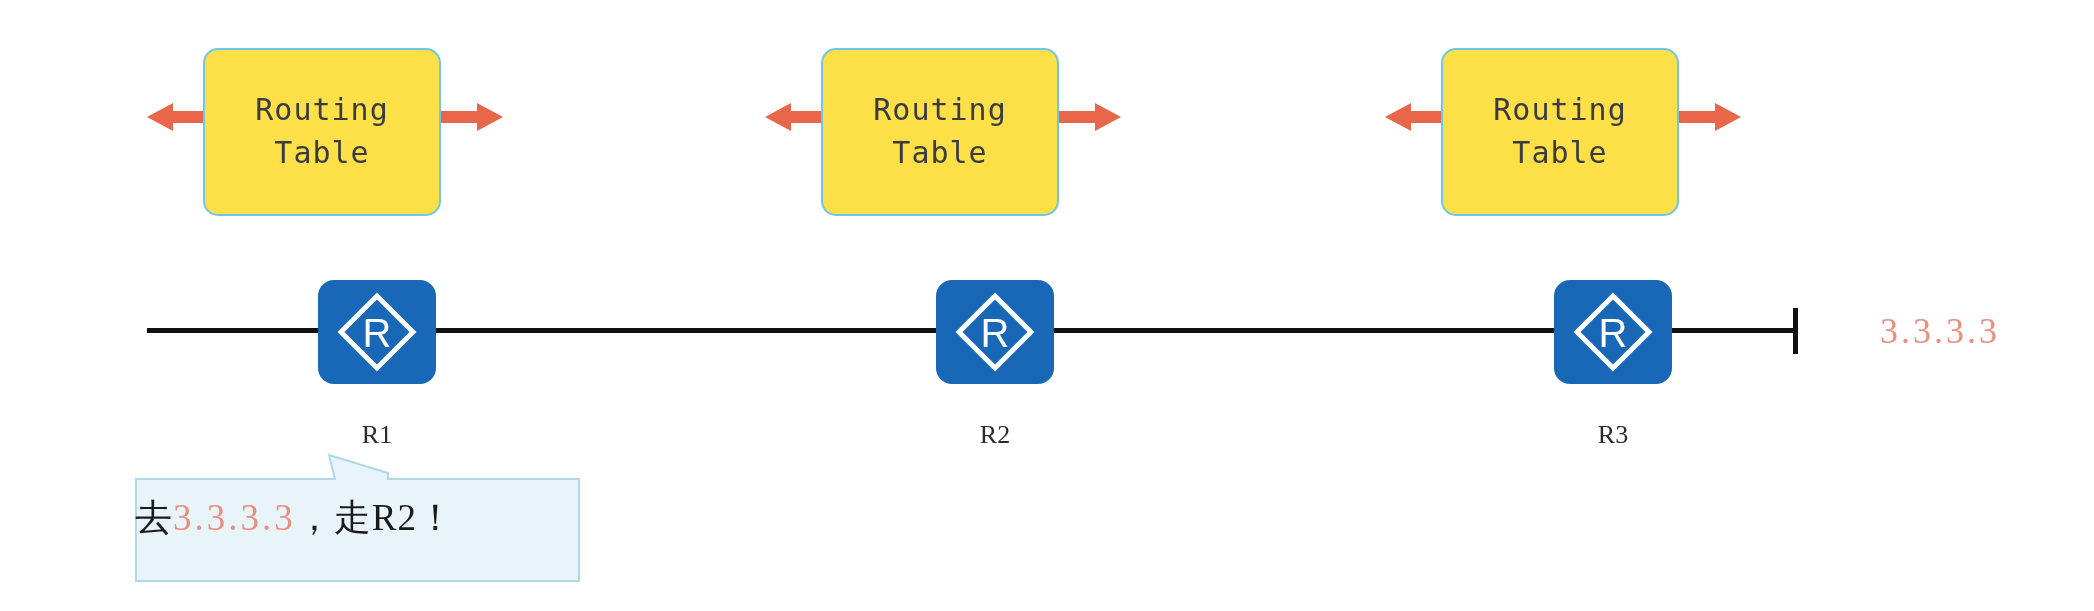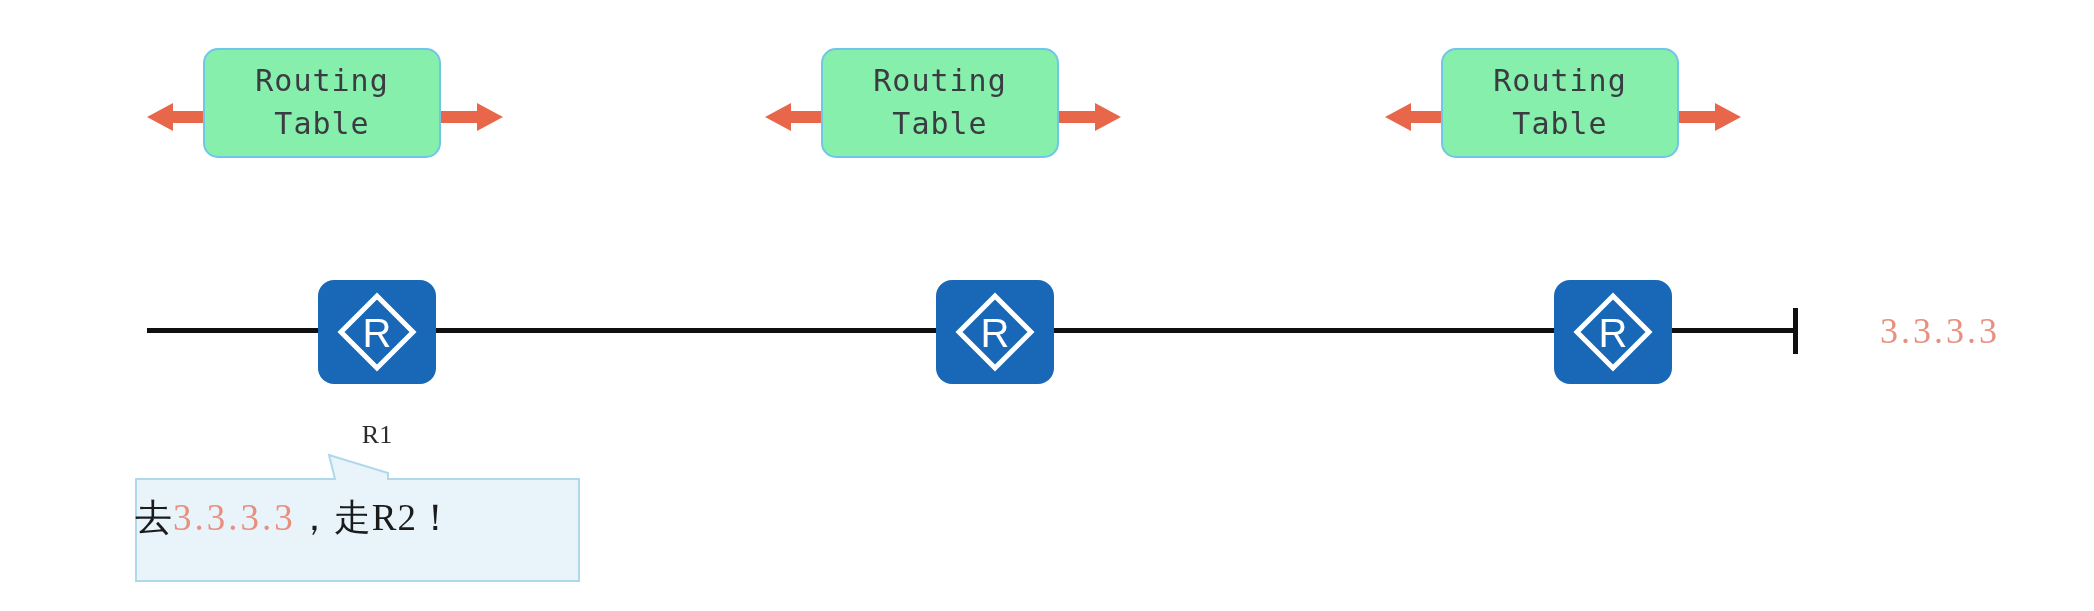--- a/index.html
+++ b/index.html
@@ -22,23 +22,23 @@
   .rt-group {
     position: absolute;
     top: 48px;
     height: 142px;
   }
   .rt-box {
     position: absolute;
     left: 56px;
     top: 0;
     width: 238px;
-    height: 110px;
+    height: 168px;
     box-sizing: border-box;
-    background: #86efac;
+    background: #fde047;
     border: 2px solid #6EC6E9;
     border-radius: 15px;
     display: flex;
     flex-direction: column;
     align-items: center;
     justify-content: center;
     line-height: 1.42;
   }
   .rt-label {
     font-family: "DejaVu Sans Mono", "Liberation Mono", monospace;
@@ -235,20 +235,22 @@
     </svg>
   </div>
   <div class="router" style="left:1554px;">
     <svg width="86" height="86" viewBox="0 0 86 86" aria-hidden="true">
       <polygon points="43,7 79,43 43,79 7,43" fill="none" stroke="#ffffff" stroke-width="5"></polygon>
       <text x="43" y="58" text-anchor="middle" font-family="Liberation Sans, sans-serif" font-size="40" fill="#ffffff">R</text>
     </svg>
   </div>
 
   <div class="router-name" style="left:297px;">R1</div>
+  <div class="router-name" style="left:915px;">R2</div>
+  <div class="router-name" style="left:1533px;">R3</div>
 
   <div class="ip-label" style="left:1880px; top:310px;">3.3.3.3</div>
 
   <div id="callout">
     <svg width="445" height="130" viewBox="0 0 445 130" aria-hidden="true">
       <path d="M1,27 L200,27 L200,27 L194,3 L253,21 L253,27 L444,27 L444,129 L1,129 Z" fill="#E9F4FA" stroke="#AFD8EC" stroke-width="2"></path>
     </svg>
     <div class="callout-text">
       <span>去</span><span class="ip">3.3.3.3</span><span>，走R2！</span>
     </div>

